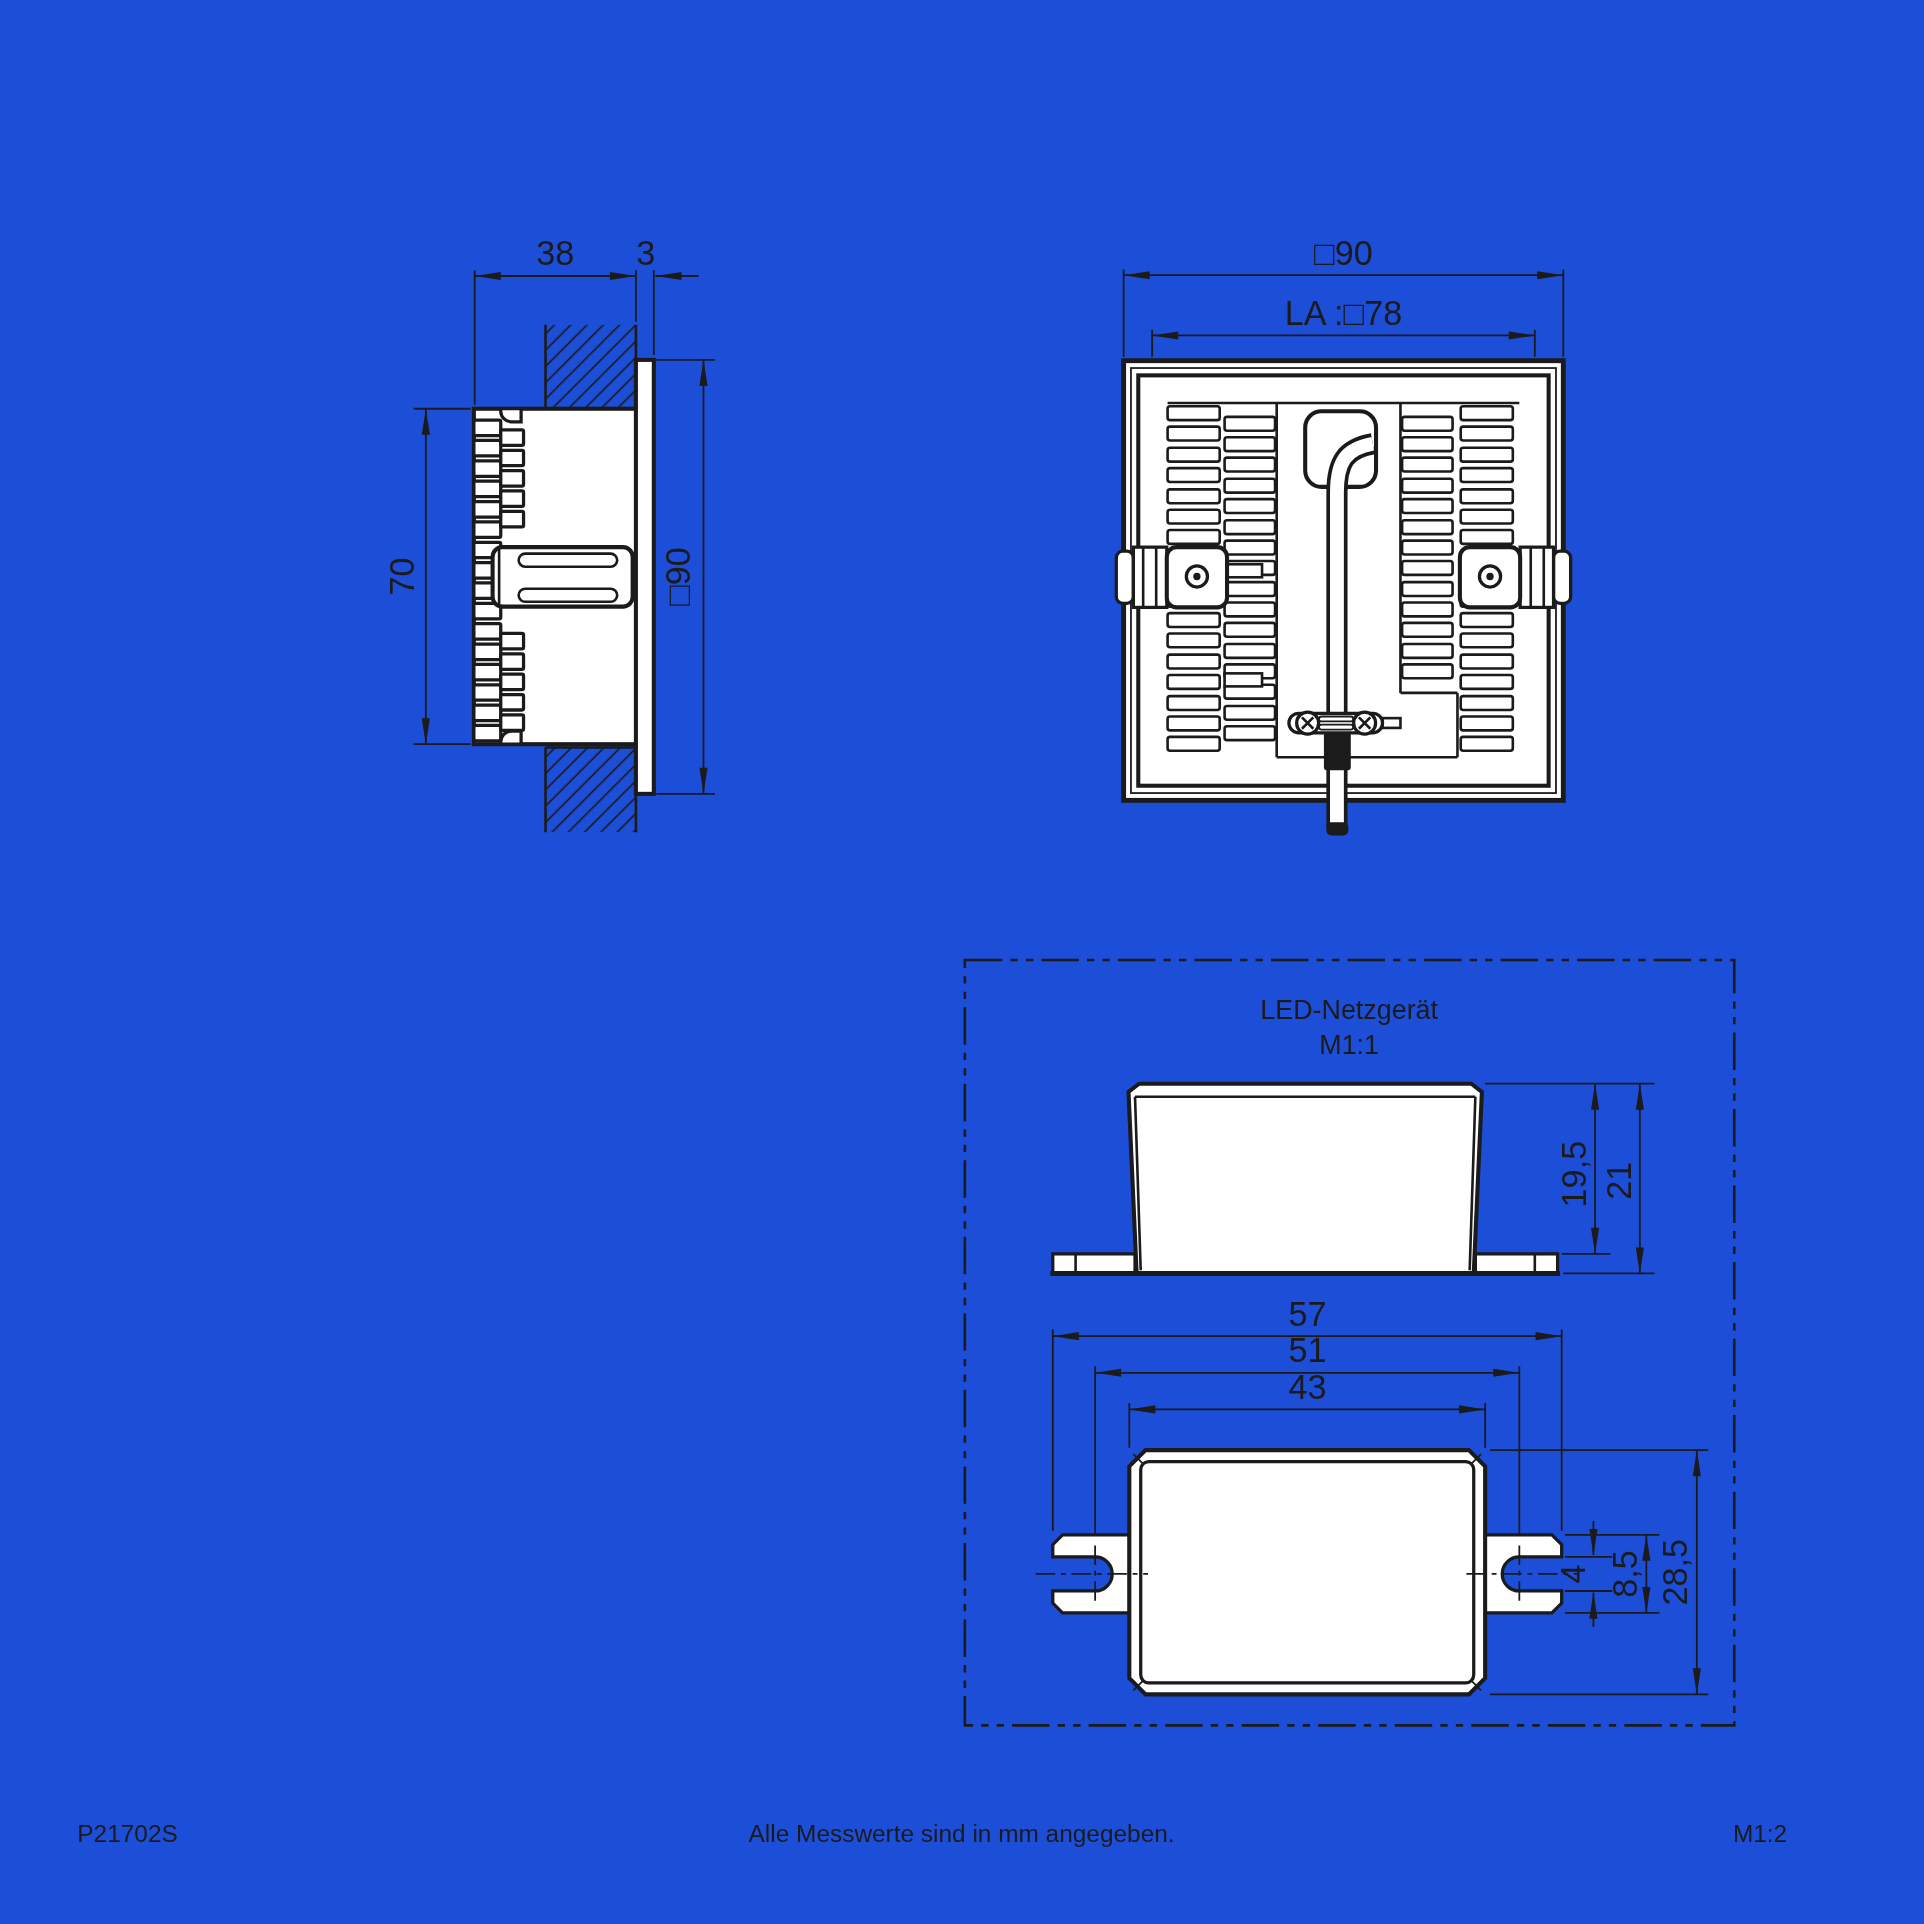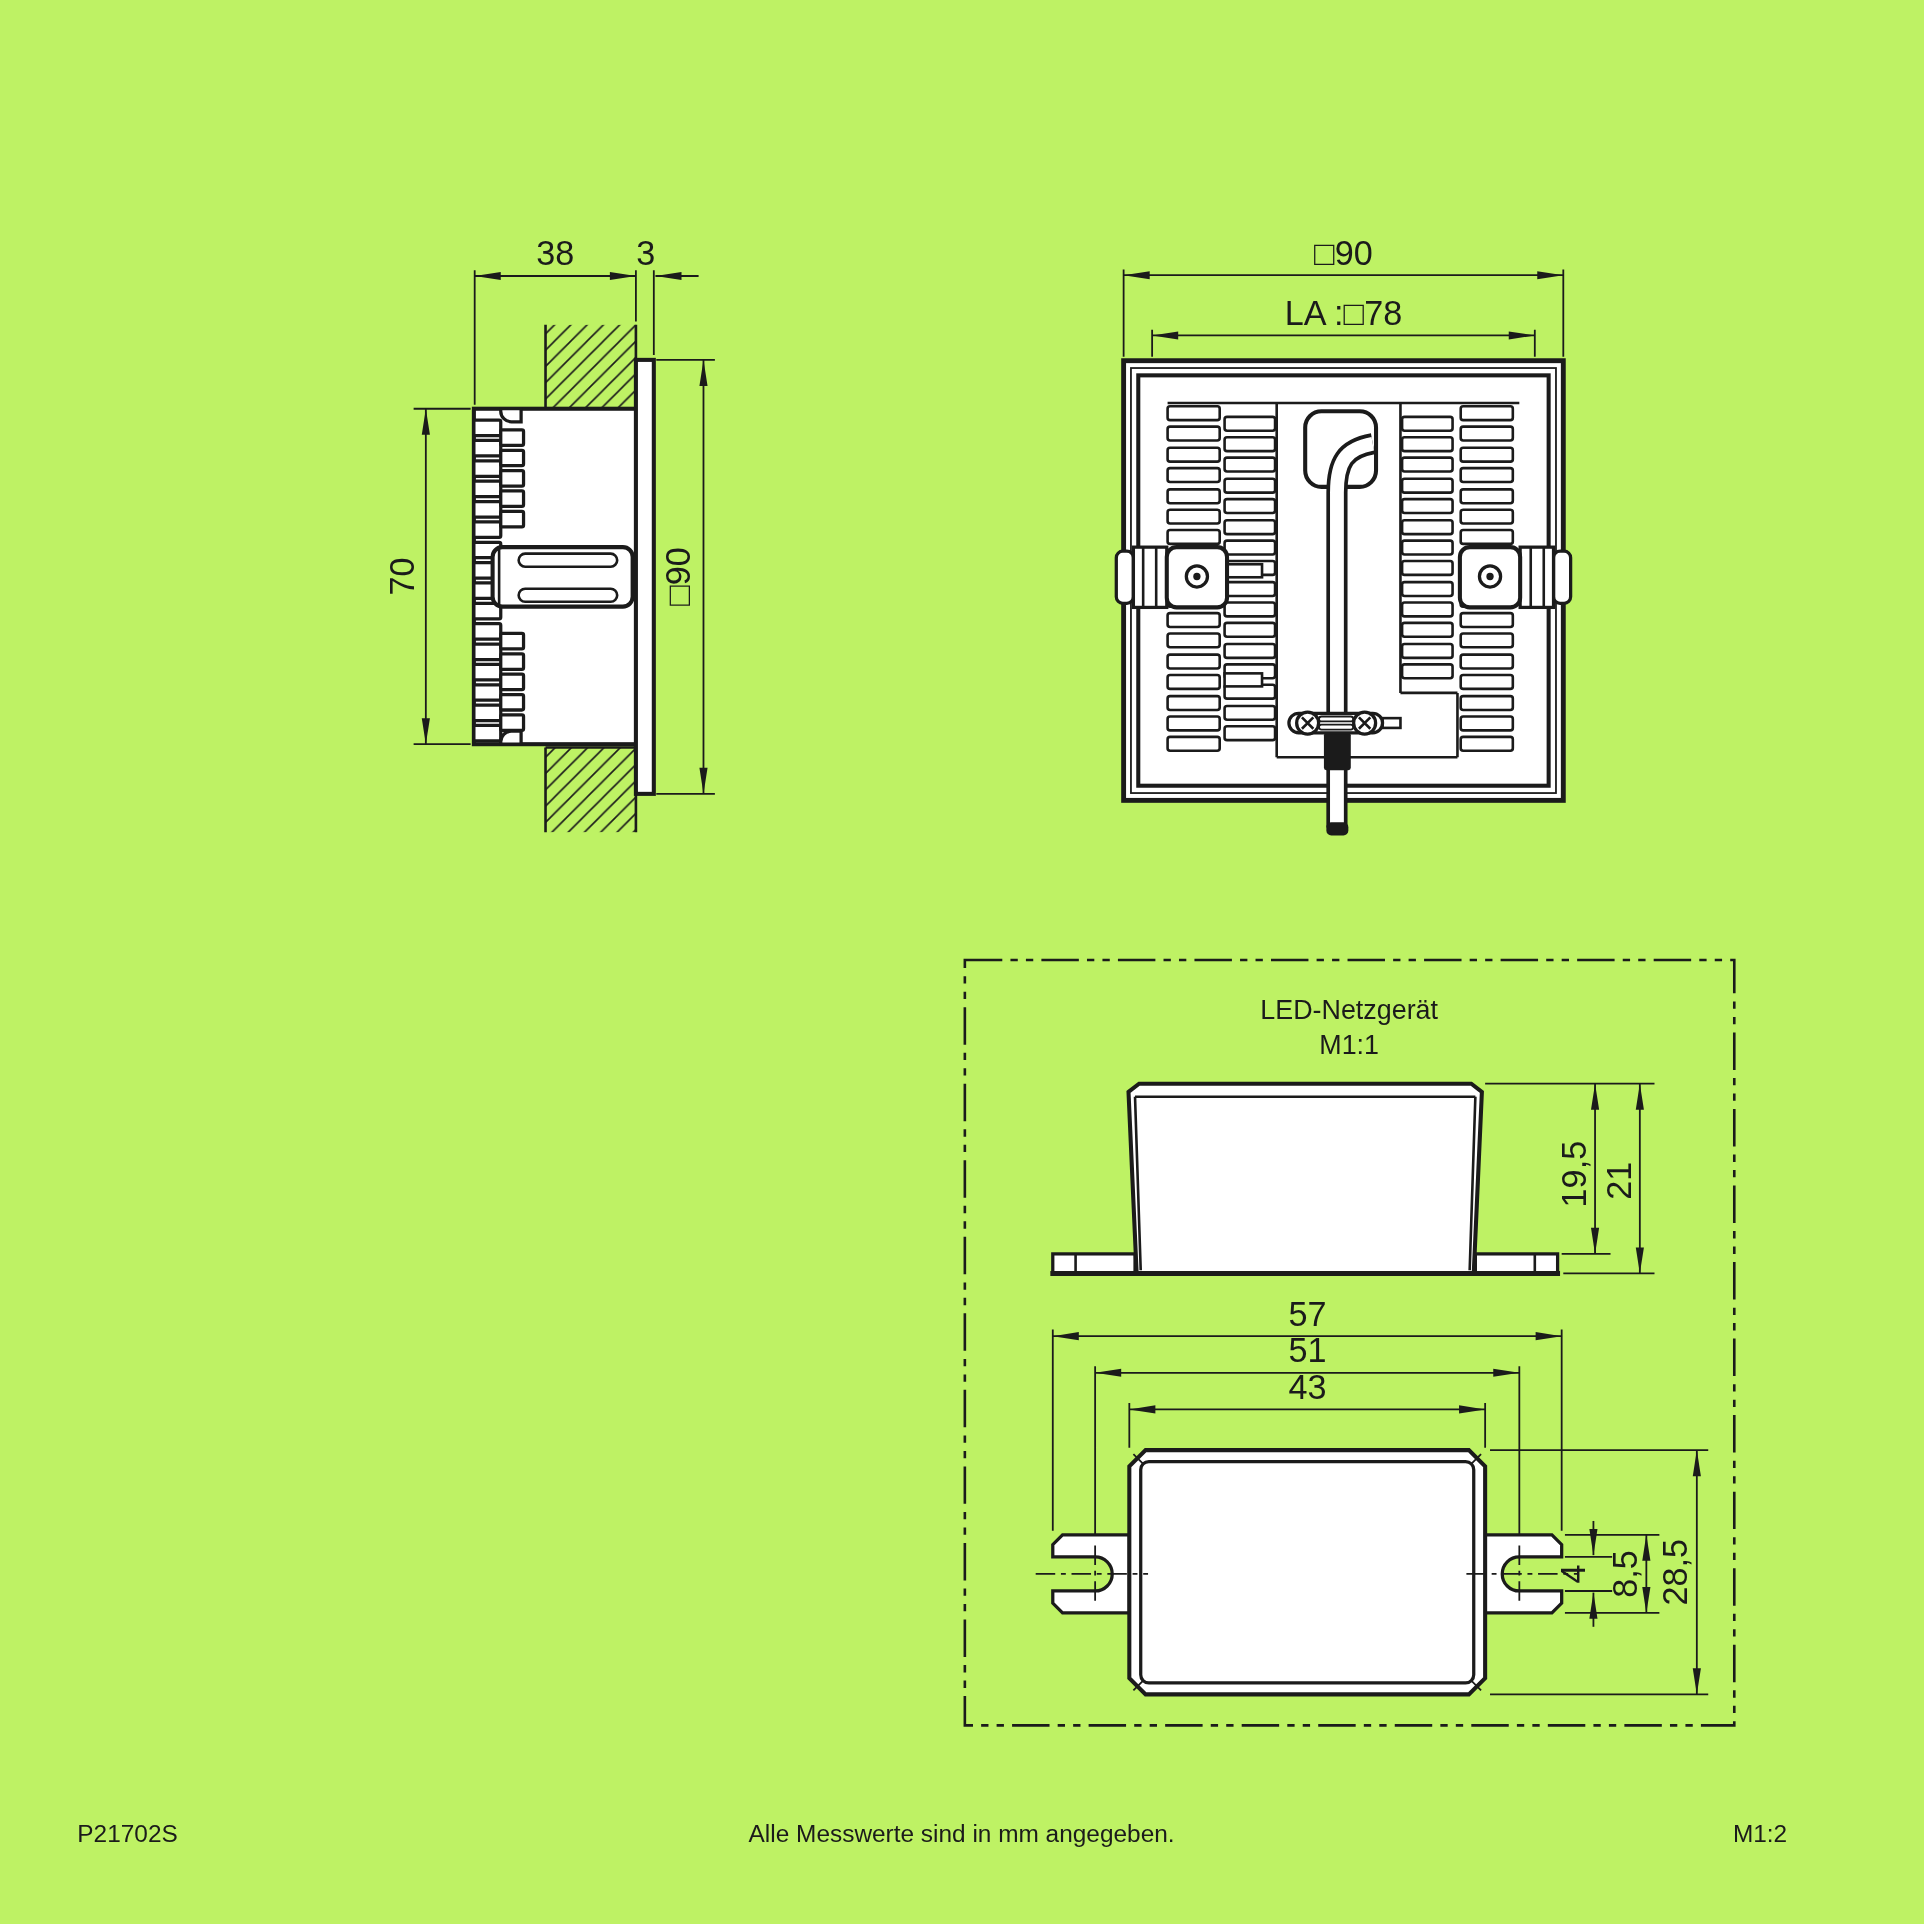--- a/index.html
+++ b/index.html
@@ -1,16 +1,16 @@
 <!DOCTYPE html>
 <html style="font-size:13px"><head>
 <meta charset="utf-8">
 <style>
   html,body{margin:0;padding:0;background:#fff;}
-  .page{position:relative;width:1924px;height:1924px;background:#bef264;overflow:hidden;
+  .page{position:relative;width:1924px;height:1924px;background:#1d4ed8;overflow:hidden;
         font-family:"Liberation Sans","DejaVu Sans",sans-serif;}
   svg{display:block;}
   .ln{stroke:#1b1b1b;fill:none;stroke-linecap:butt;stroke-linejoin:miter;}
   .t6{stroke-width:6;} .t5{stroke-width:5;} .t4{stroke-width:4;}
   .t3{stroke-width:3.2;} .t2{stroke-width:2.2;}
   .w{fill:#fff;}
   .blk{fill:#1b1b1b;stroke:none;}
   .dim{stroke:#1b1b1b;stroke-width:2.2;fill:none;}
   .ar{marker-start:url(#as);marker-end:url(#ae);}
   .ae{marker-end:url(#ae);}

